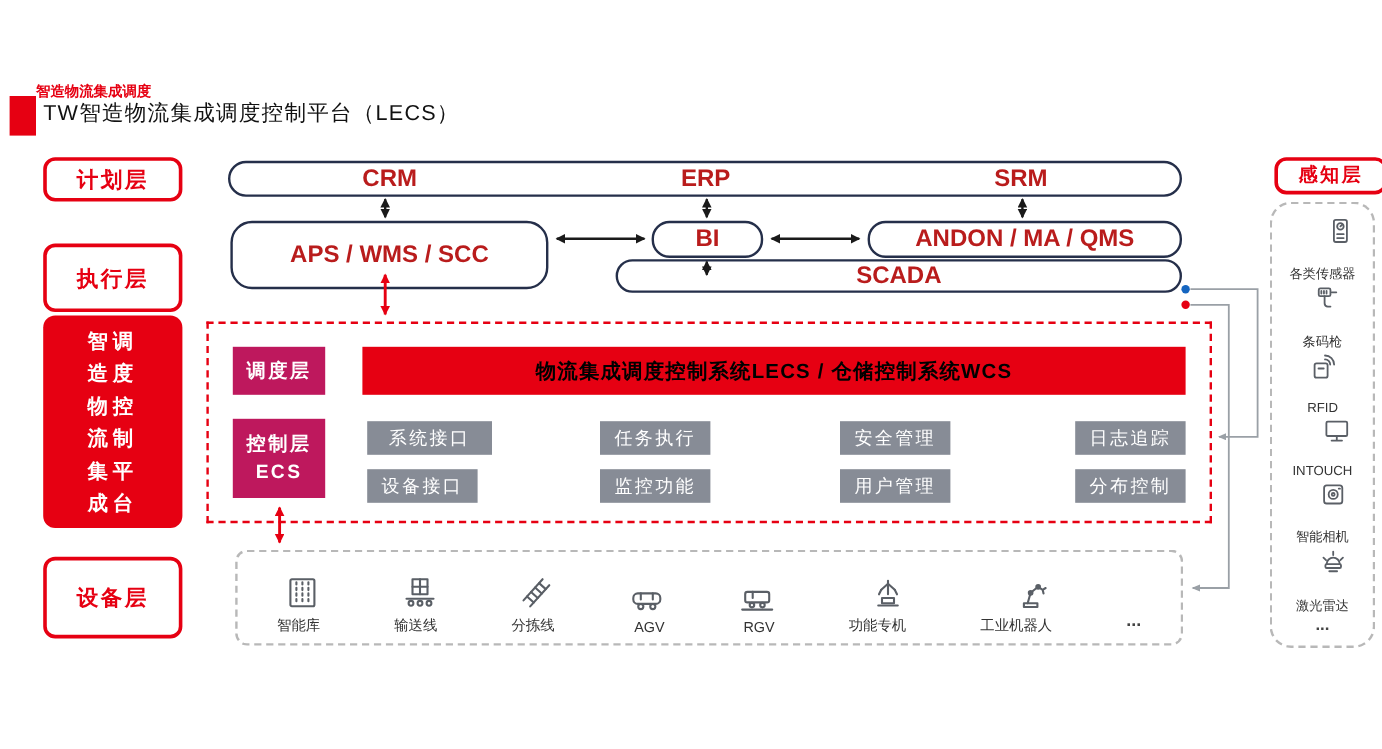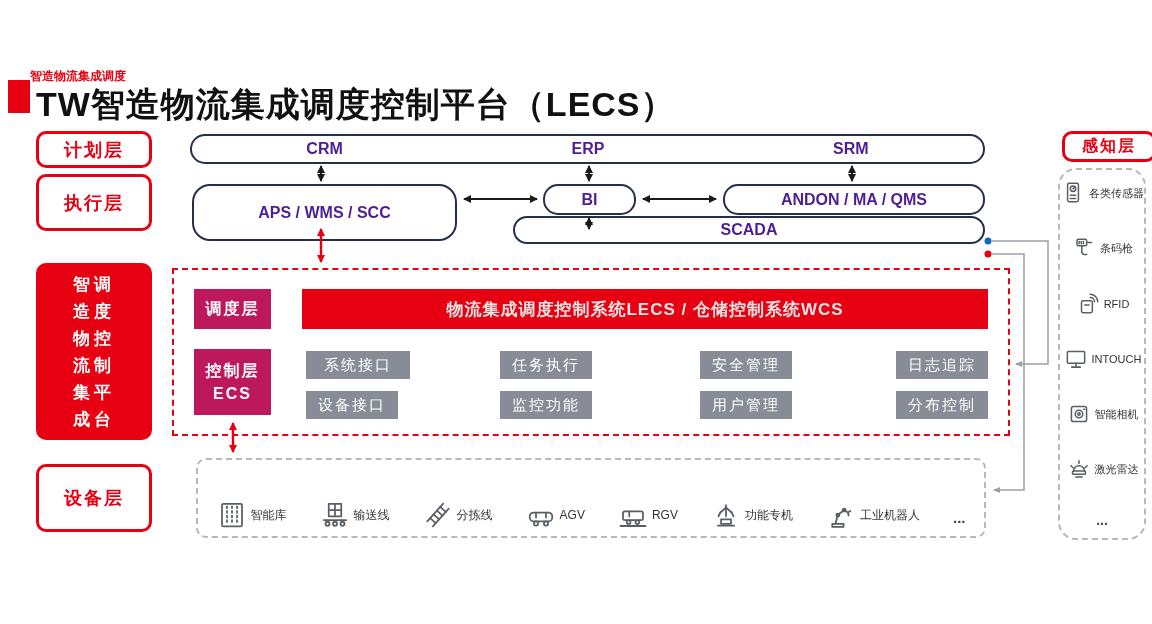--- a/index.html
+++ b/index.html
@@ -3,52 +3,52 @@
 <meta charset="utf-8">
 <style>
   *{margin:0;padding:0;box-sizing:border-box}
   html,body{background:#fff}
   body{font-family:"Liberation Sans","DejaVu Sans",sans-serif;color:#111}
   .canvas{position:relative;width:1152px;height:624px;background:#fff;overflow:hidden}
   .overlay{position:absolute;left:0;top:0;z-index:30;pointer-events:none}
 
   .overline{position:absolute;left:30px;top:68px;color:#e60012;font-size:12px;font-weight:bold;z-index:6}
   .title-square{position:absolute;left:8px;top:80px;width:22px;height:33px;background:#e60012;z-index:5}
-  .title{position:absolute;left:36px;top:82px;font-size:34px;font-weight:bold;color:#111;letter-spacing:1px;white-space:nowrap}
+  .title{position:absolute;left:36px;top:82px;font-size:18px;font-weight:normal;color:#111;letter-spacing:1px;white-space:nowrap}
 
   .layer-label{position:absolute;border:3px solid #e60012;border-radius:10px;color:#e60012;
     font-weight:bold;font-size:18px;display:flex;align-items:center;justify-content:center;
     letter-spacing:2px;background:#fff}
   .platform-box{position:absolute;background:#e60012;border-radius:10px;color:#fff;font-weight:bold;
     font-size:17px;display:flex;flex-direction:column;align-items:center;justify-content:center;
     line-height:27px;letter-spacing:4px}
 
   .sysbox{position:absolute;border:2px solid #252f4a;background:#fff;display:flex;align-items:center;
-    justify-content:center;font-weight:bold;font-size:16px;color:#4c1d95}
+    justify-content:center;font-weight:bold;font-size:20px;color:#b91c1c}
   .top-systems{justify-content:space-around}
   .top-systems span{font-weight:bold}
 
   .dashed-red{position:absolute;border:2px dashed #e60012;background:transparent}
   .dashed-gray{position:absolute;border:2px dashed #b8b8b8;border-radius:10px;background:transparent}
 
   .redchip{position:absolute;background:#be185d;color:#fff;font-weight:bold;font-size:16px;
     display:flex;align-items:center;justify-content:center;letter-spacing:2px;text-align:center}
-  .redbar{position:absolute;background:#e60012;color:#e5e5e5;font-weight:bold;font-size:17px;
+  .redbar{position:absolute;background:#e60012;color:#000000;font-weight:bold;font-size:17px;
     display:flex;align-items:center;justify-content:center;letter-spacing:1px}
   .graybtn{position:absolute;background:#878c96;color:#fff;font-size:15px;display:flex;
     align-items:center;justify-content:center;letter-spacing:2px}
 
   .dev-items{position:absolute;display:flex;justify-content:space-around;align-items:flex-end}
-  .dev-item{display:flex;flex-direction:row;align-items:center;gap:4px}
+  .dev-item{display:flex;flex-direction:column;align-items:flex-end;gap:4px}
   .dev-label{font-size:12px;color:#333;white-space:nowrap}
   .dev-ellipsis{font-size:15px;font-weight:bold;color:#444;padding-bottom:4px}
 
   .perc-items{position:absolute;display:flex;flex-direction:column;justify-content:space-between;
     align-items:center;padding:12px 0}
-  .perc-item{display:flex;flex-direction:row;align-items:center;gap:3px}
+  .perc-item{display:flex;flex-direction:column;align-items:flex-end;gap:15px}
   .perc-label{font-size:11px;color:#333;white-space:nowrap}
   .perc-ellipsis{font-size:14px;font-weight:bold;color:#444}
 
   .ic{fill:none;stroke:#5a5f66;stroke-width:1.4;stroke-linecap:round;stroke-linejoin:round}
 </style>
 </head>
 <body>
 
 <div class="canvas">
 
@@ -79,21 +79,21 @@
     <polyline points="992,254 1024,254 1024,490 994,490" fill="none" stroke="#9aa0a6" stroke-width="1.5" marker-end="url(#ah-gray)"></polyline>
     <circle cx="988" cy="241" r="3.5" fill="#1565c0"></circle>
     <circle cx="988" cy="254" r="3.5" fill="#e60012"></circle>
   </svg>
 
   <div class="overline">智造物流集成调度</div>
   <div class="title-square"></div>
   <h1 class="title">TW智造物流集成调度控制平台（LECS）</h1>
 
   <div class="layer-label" style="left:36px;top:131px;width:116px;height:37px">计划层</div>
-  <div class="layer-label" style="left:36px;top:174px;width:116px;height:57px">执行层</div>
+  <div class="layer-label" style="left:36px;top:203px;width:116px;height:57px">执行层</div>
   <div class="platform-box" style="left:36px;top:263px;width:116px;height:177px">
     <div>智调</div>
     <div>造度</div>
     <div>物控</div>
     <div>流制</div>
     <div>集平</div>
     <div>成台</div>
   </div>
   <div class="layer-label" style="left:36px;top:464px;width:116px;height:68px">设备层</div>
 

